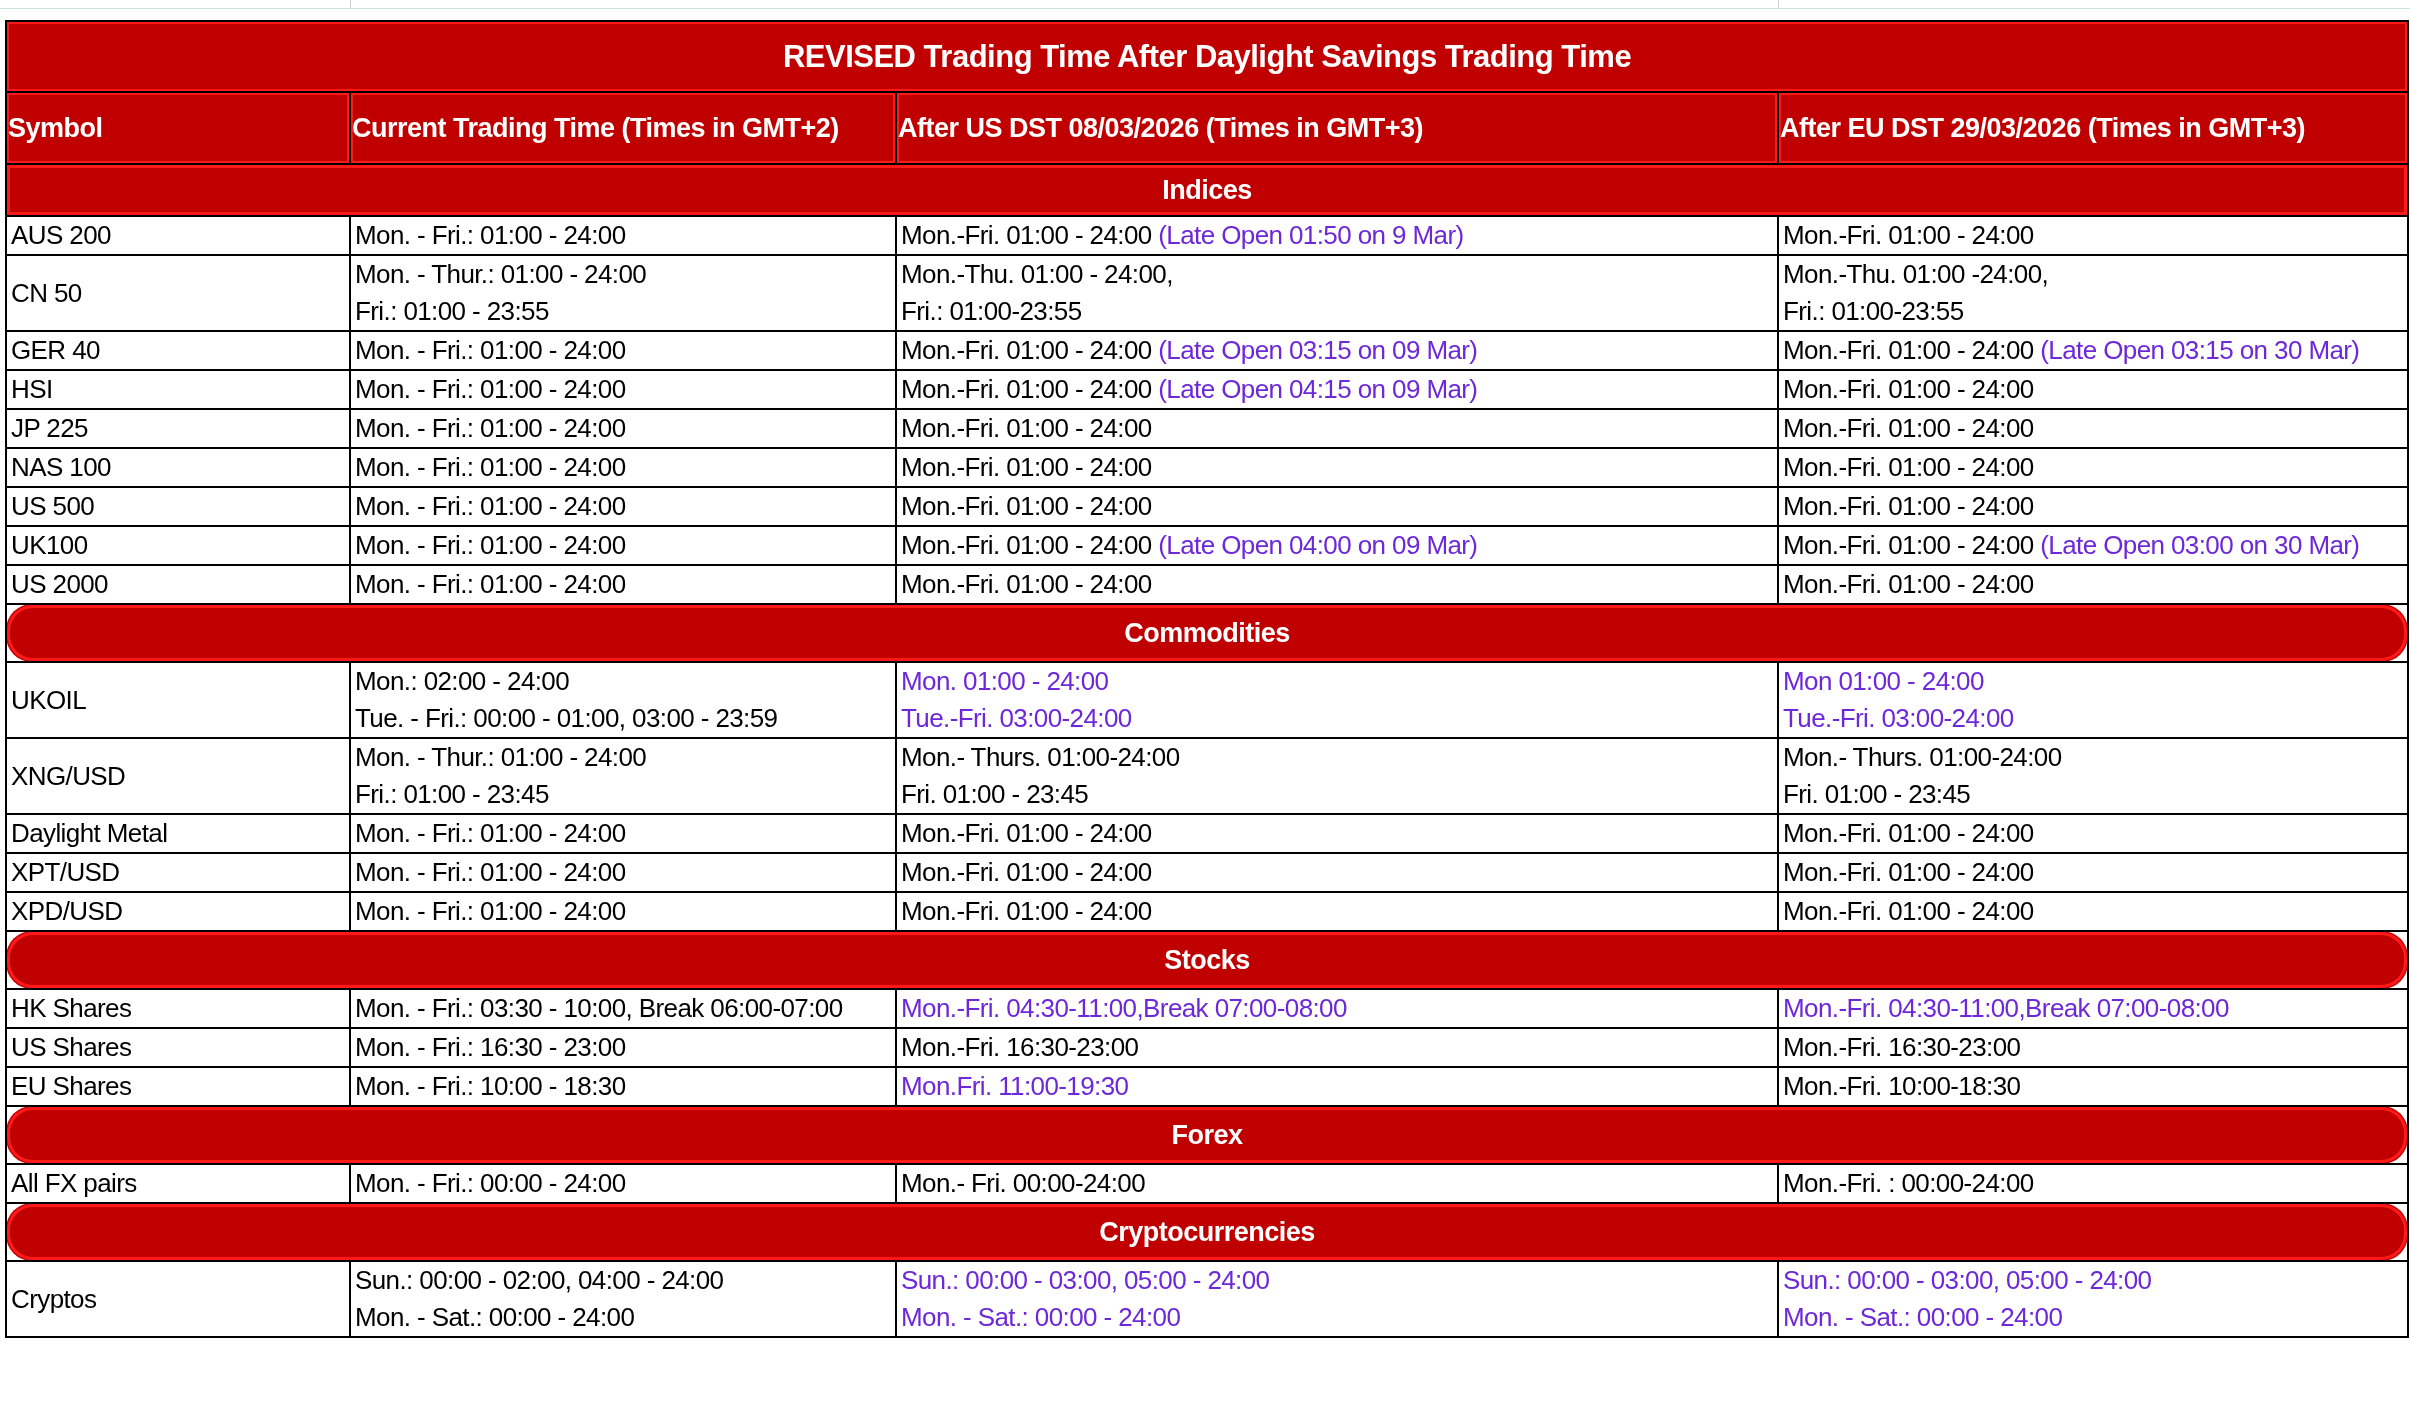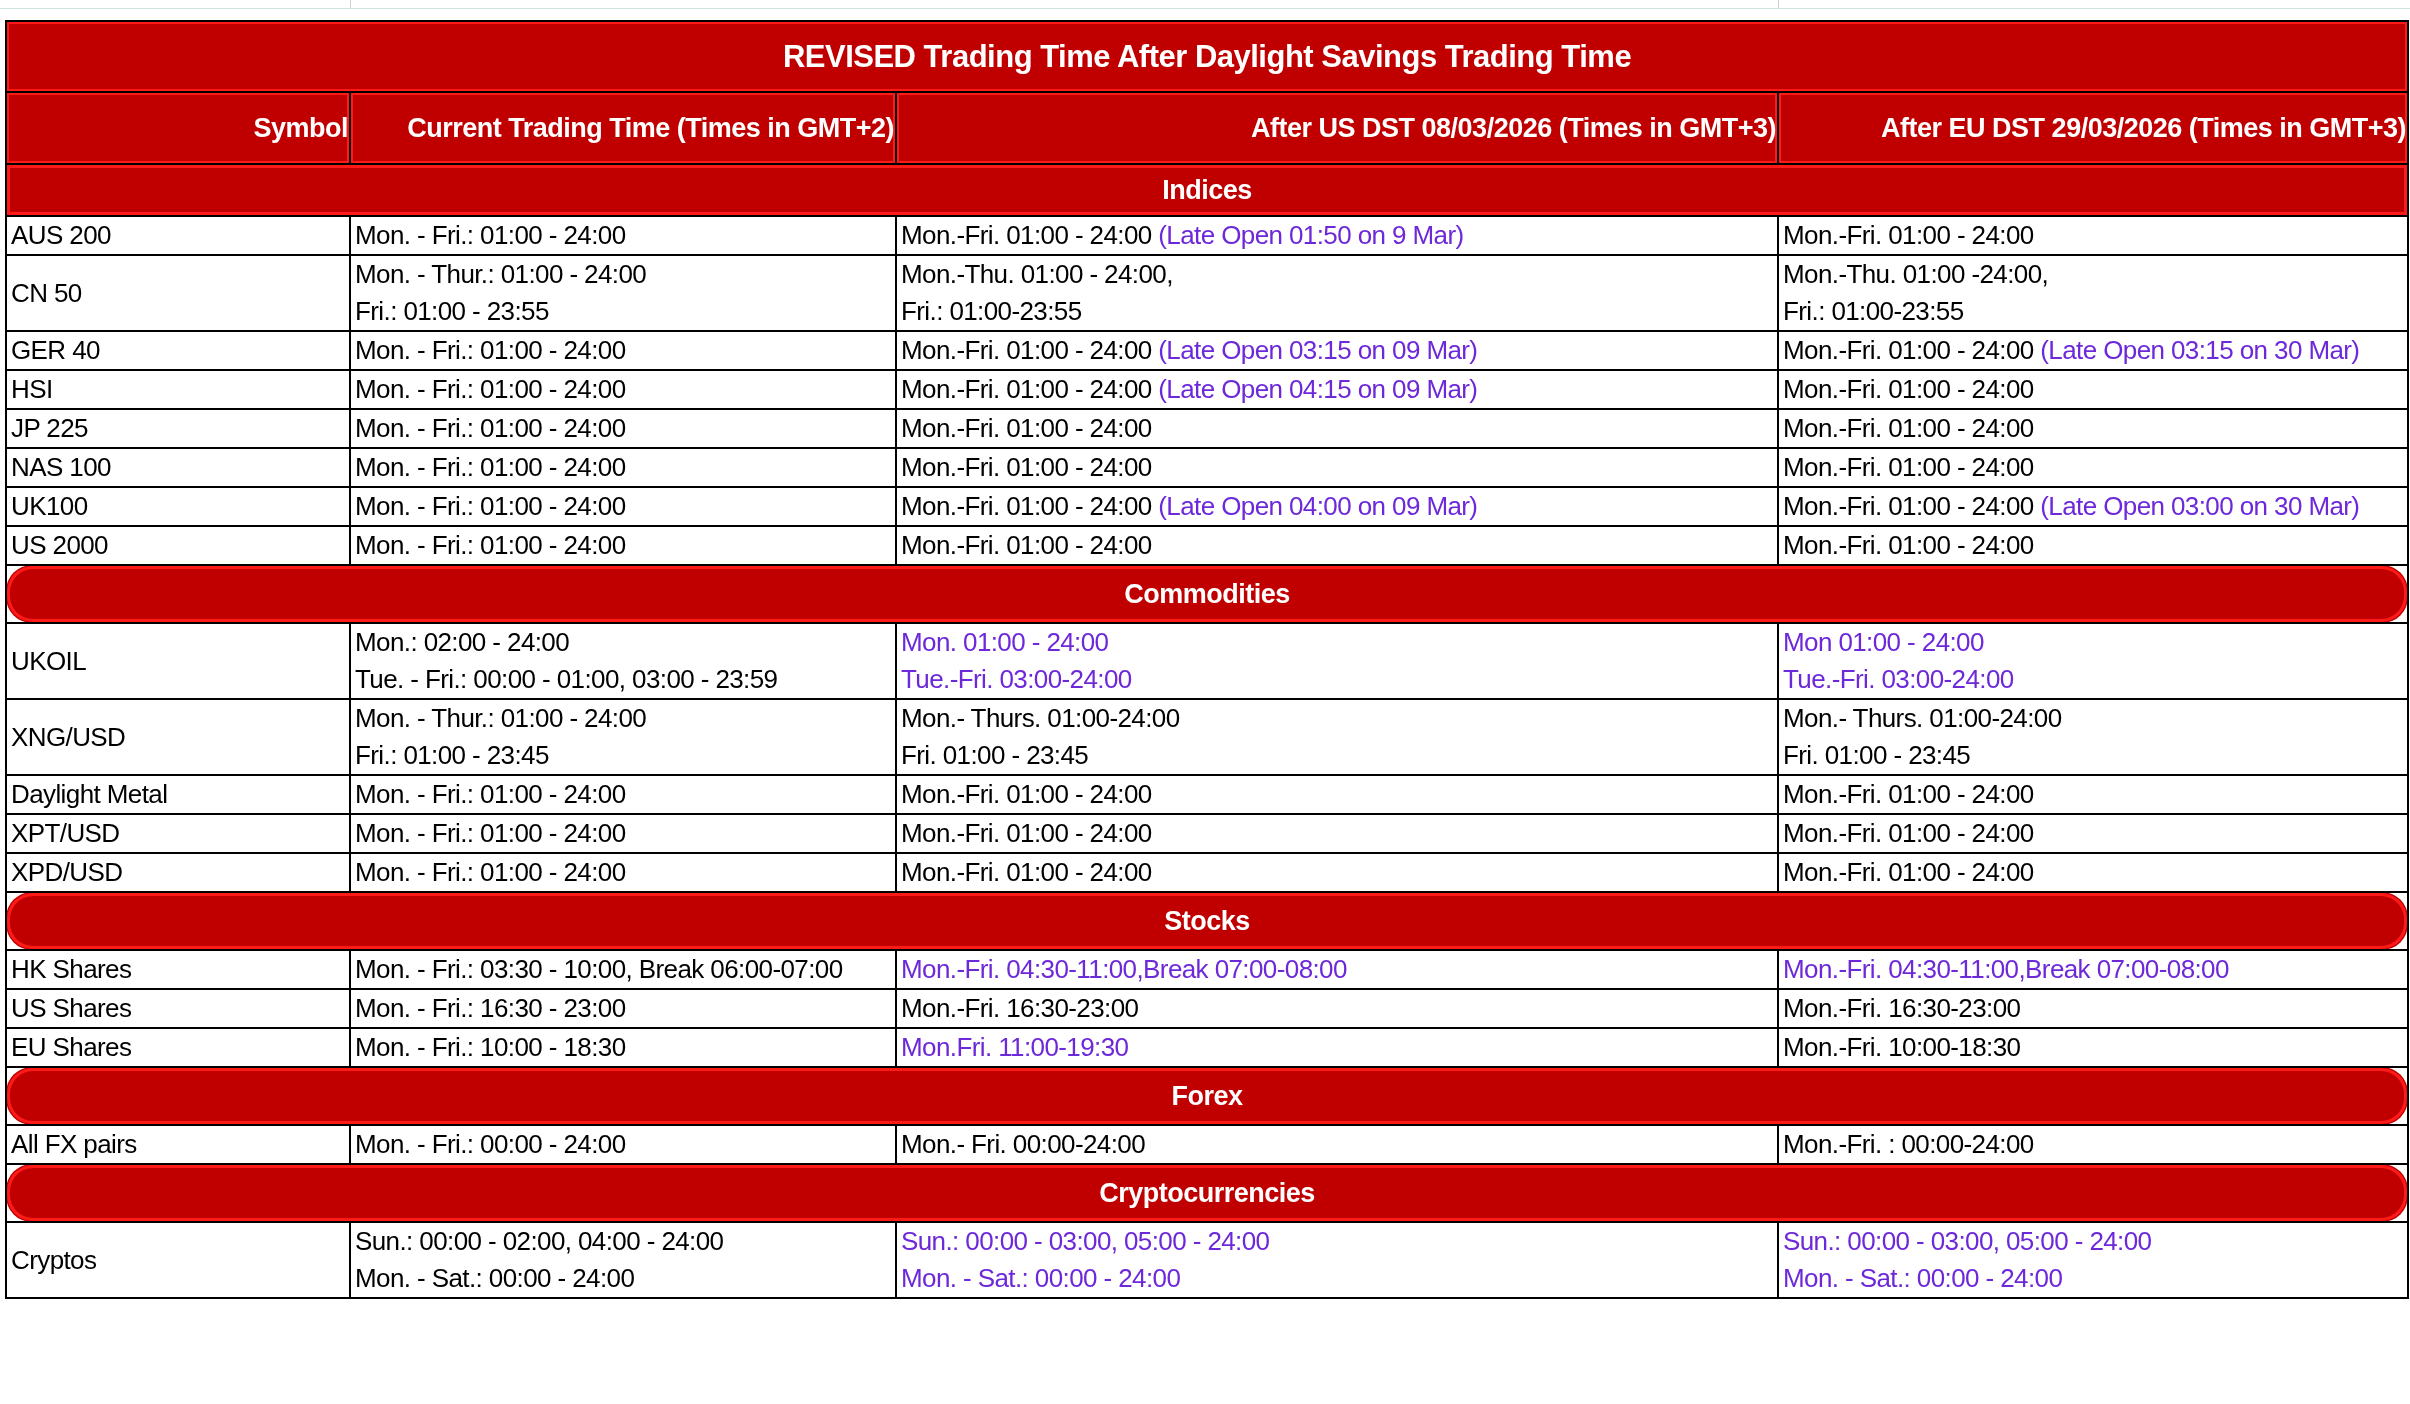--- a/index.html
+++ b/index.html
@@ -12,21 +12,21 @@
                 table-layout: fixed; }
   table.sched col.c1 { width: 344px; }
   table.sched col.c2 { width: 546px; }
   table.sched col.c3 { width: 882px; }
   table.sched col.c4 { width: 630px; }
   .title-row td { background: #c00000; color: #fff; height: 67px; text-align: center;
                   font-weight: bold; font-size: 31px; border: 2px solid #000;
                   box-shadow: inset 0 0 0 2px #ff1a1a; letter-spacing: -0.5px; }
   .head-row th { background: #c00000; color: #fff; height: 68px; font-weight: bold; font-size: 27px;
                  border: 2px solid #000; box-shadow: inset 0 0 0 2px #ff1a1a; letter-spacing: -0.5px;
-                 text-align: right; }
+                 text-align: left; }
   .section-row td { background: #c00000; color: #fff; font-weight: bold; font-size: 27px; text-align: center;
                     border: 2px solid #000; box-shadow: inset 0 0 0 3px #ff1a1a; letter-spacing: -0.5px; }
   .section-row.indices td { height: 48px; margin-top: 12px; }
   .section-row.tall td { height: 54px; border-radius: 26px; }
   .data-row td { border: 2px solid #000; background: #fff; color: #000; font-size: 26px; padding: 0 4px;
                  vertical-align: middle; white-space: nowrap; overflow: hidden; line-height: 37px;
                  letter-spacing: -0.6px; }
   .data-row.single td { height: 35px; }
   .data-row.double td { height: 74px; }
   .red { color: #6d28d9; }
@@ -129,20 +129,32 @@
           <span class="line">Mon. - Fri.: 01:00 - 24:00</span>
         </td>
         <td>
           <span class="line">Mon.-Fri. 01:00 - 24:00</span>
         </td>
         <td>
           <span class="line">Mon.-Fri. 01:00 - 24:00</span>
         </td>
       </tr>
       <tr class="data-row single">
+        <td>US 500</td>
+        <td>
+          <span class="line">Mon. - Fri.: 01:00 - 24:00</span>
+        </td>
+        <td>
+          <span class="line">Mon.-Fri. 01:00 - 24:00</span>
+        </td>
+        <td>
+          <span class="line">Mon.-Fri. 01:00 - 24:00</span>
+        </td>
+      </tr>
+      <tr class="data-row single">
         <td>UK100</td>
         <td>
           <span class="line">Mon. - Fri.: 01:00 - 24:00</span>
         </td>
         <td>
           <span class="line"><span class="">Mon.-Fri. 01:00 - 24:00</span> <span class="red">(Late Open 04:00 on 09 Mar)</span></span>
         </td>
         <td>
           <span class="line"><span class="">Mon.-Fri. 01:00 - 24:00</span> <span class="red">(Late Open 03:00 on 30 Mar)</span></span>
         </td>

